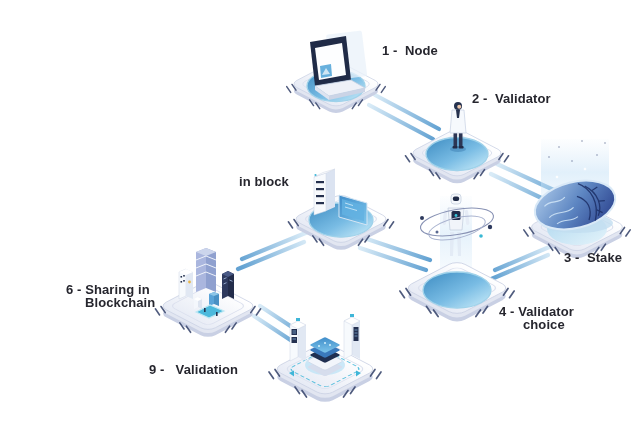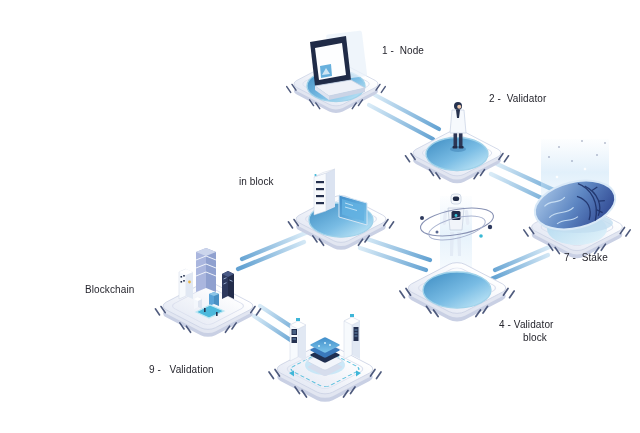--- a/index.html
+++ b/index.html
@@ -7,22 +7,22 @@
     position:relative;
     width:640px;height:433px;
     background:#ffffff;
     overflow:hidden;
     font-family:"Liberation Sans", sans-serif;
   }
   .diagram-svg{position:absolute;left:0;top:0;}
   .label{
     position:absolute;
     color:#26262e;
-    font-size:10px;
-    font-weight:400;
+    font-size:13px;
+    font-weight:700;
     line-height:13px;
     white-space:pre;
     letter-spacing:.1px;
   }
   .label .l2{display:block;}
   .label .l2:empty{display:none;}
   .label.pad24 .l2{padding-left:24px;}
   .label.pad22 .l2{padding-left:22px;}
   .label.pad19 .l2{padding-left:19px;}
 </style>
@@ -318,20 +318,20 @@
         <polygon points="-8,-38 0,-42 8,-38 0,-34" fill="#ffffff" stroke="#ccd5e5" stroke-width="0.5"></polygon>
         <rect x="1.5" y="-32" width="5" height="14" fill="#243050"></rect>
         <path d="M2.5,-29 l3,0 M2.5,-26 l3,0 M2.5,-23 l3,0" stroke="#7fa8d0" stroke-width="0.8"></path>
         <rect x="-2" y="-45" width="4" height="3" fill="#3fb6d8"></rect>
       </g>
     </g>
   </g>
 </svg>
 
   <div class="label" style="left:382px;top:44px"><span class="l1">1 -  Node</span></div>
-  <div class="label" style="left:489px;top:92px"><span class="l1">2 -  Validator</span></div>
-  <div class="label" style="left:564px;top:251px"><span class="l1">7 -  Stake</span></div>
-  <div class="label pad24" style="left:499px;top:318px"><span class="l1">4 - Validator</span><span class="l2">block</span></div>
+  <div class="label" style="left:472px;top:92px"><span class="l1">2 -  Validator</span></div>
+  <div class="label" style="left:564px;top:251px"><span class="l1">3 -  Stake</span></div>
+  <div class="label pad24" style="left:499px;top:305px"><span class="l1">4 - Validator</span><span class="l2">choice</span></div>
   <div class="label pad22" style="left:217px;top:175px"><span class="l2">in block</span></div>
-  <div class="label pad19" style="left:66px;top:283px"><span class="l2">Blockchain</span></div>
+  <div class="label pad19" style="left:66px;top:283px"><span class="l1">6 - Sharing in</span><span class="l2">Blockchain</span></div>
   <div class="label" style="left:149px;top:363px"><span class="l1">9 -   Validation</span></div>
 
 </div>
 
 </body></html>

